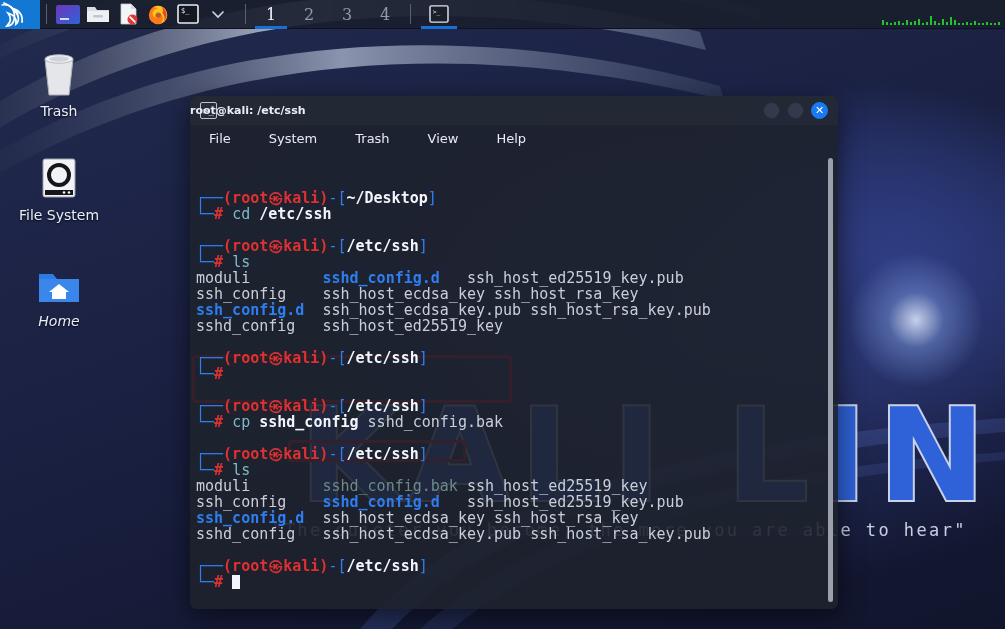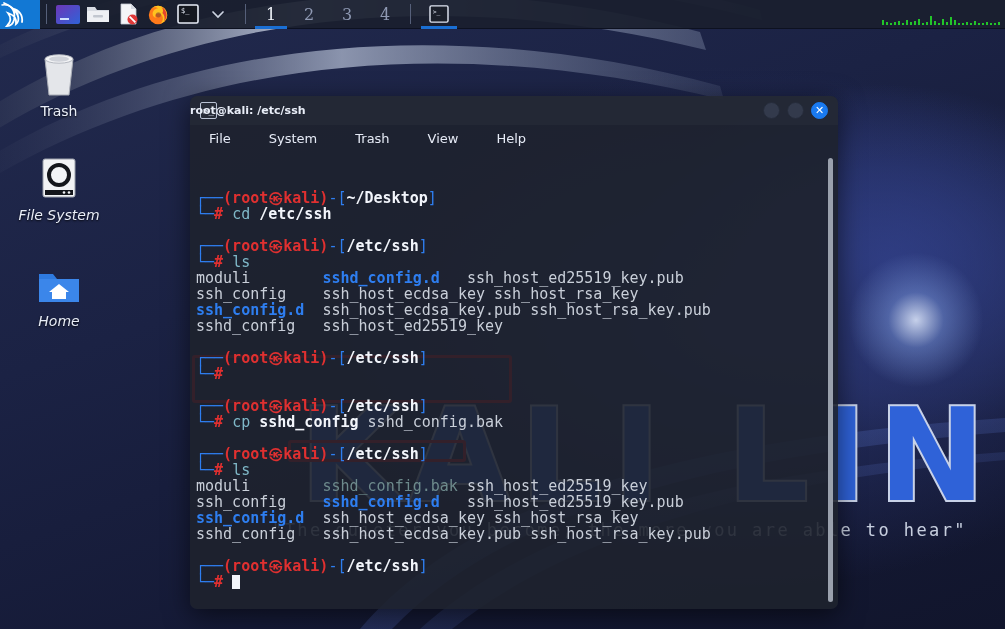--- a/index.html
+++ b/index.html
@@ -189,21 +189,21 @@
     <div class="glyph">
       <svg width="46" height="48" viewBox="0 0 46 48">
         <path d="M9,9 L37,9 L33,45 L13,45 Z" fill="#e4e6ea" stroke="#a9adb6" stroke-width="1"></path>
         <ellipse cx="23" cy="9" rx="14" ry="4.2" fill="#f4f5f7" stroke="#b4b8c0" stroke-width="1"></ellipse>
         <ellipse cx="23" cy="9" rx="10" ry="2.8" fill="#cfd2d9"></ellipse>
       </svg>
     </div>
     <div class="lbl">Trash</div>
   </div>
 
-  <div class="dicon" style="left:5px; top:150px;font-style:italic;">
+  <div class="dicon" style="left:5px; top:150px;">
     <div class="glyph">
       <svg width="48" height="48" viewBox="0 0 48 48">
         <rect x="8" y="5" width="32" height="38" rx="2" fill="#f2f3f5" stroke="#9ba0ab" stroke-width="1"></rect>
         <circle cx="24" cy="21" r="10" fill="none" stroke="#14161b" stroke-width="4"></circle>
         <rect x="10" y="36" width="28" height="5" fill="#14161b"></rect>
         <circle cx="34" cy="38.5" r="1.3" fill="#f2f3f5"></circle>
         <circle cx="29" cy="38.5" r="1.3" fill="#f2f3f5"></circle>
       </svg>
     </div>
     <div class="lbl">File System</div>

